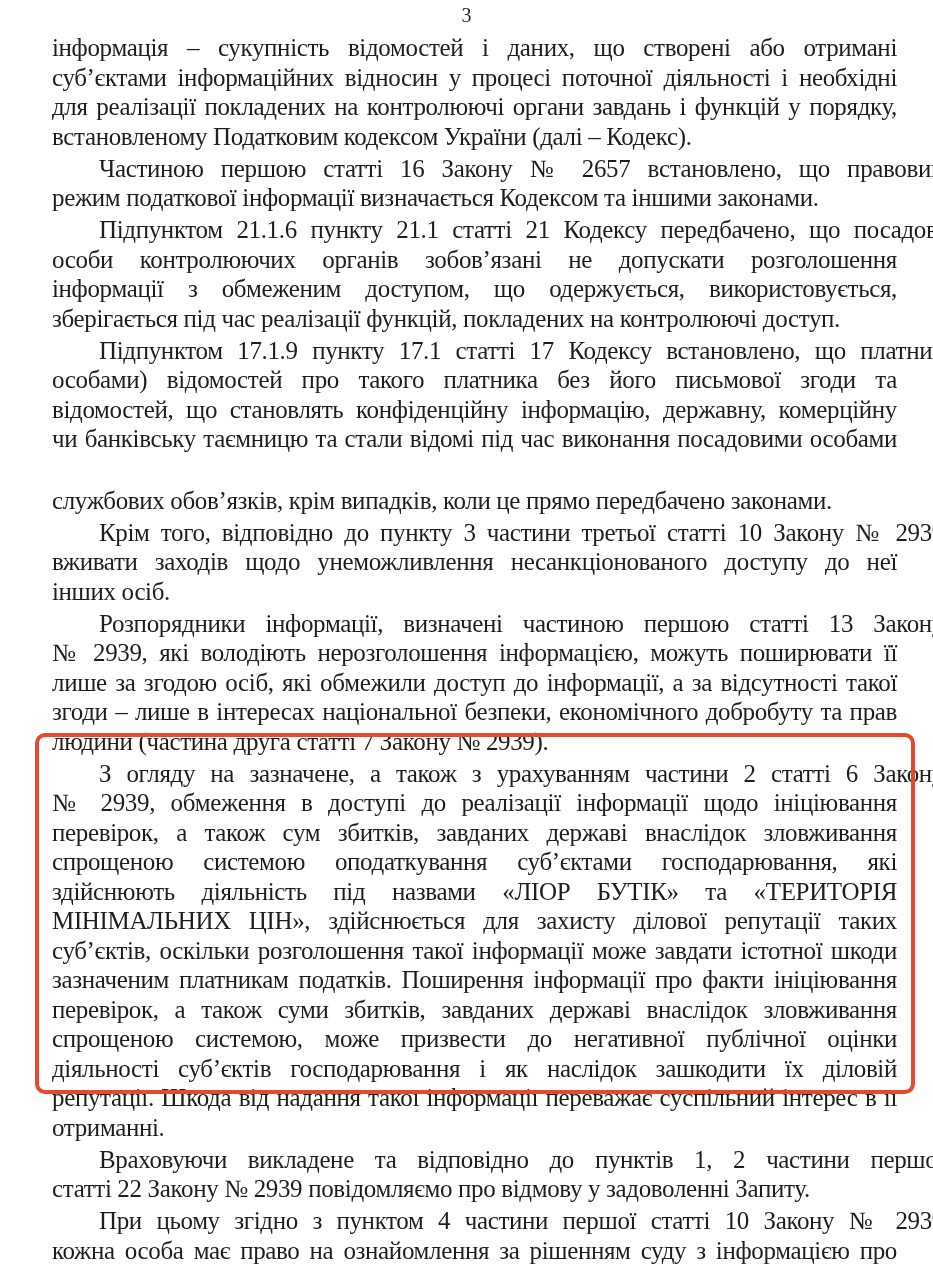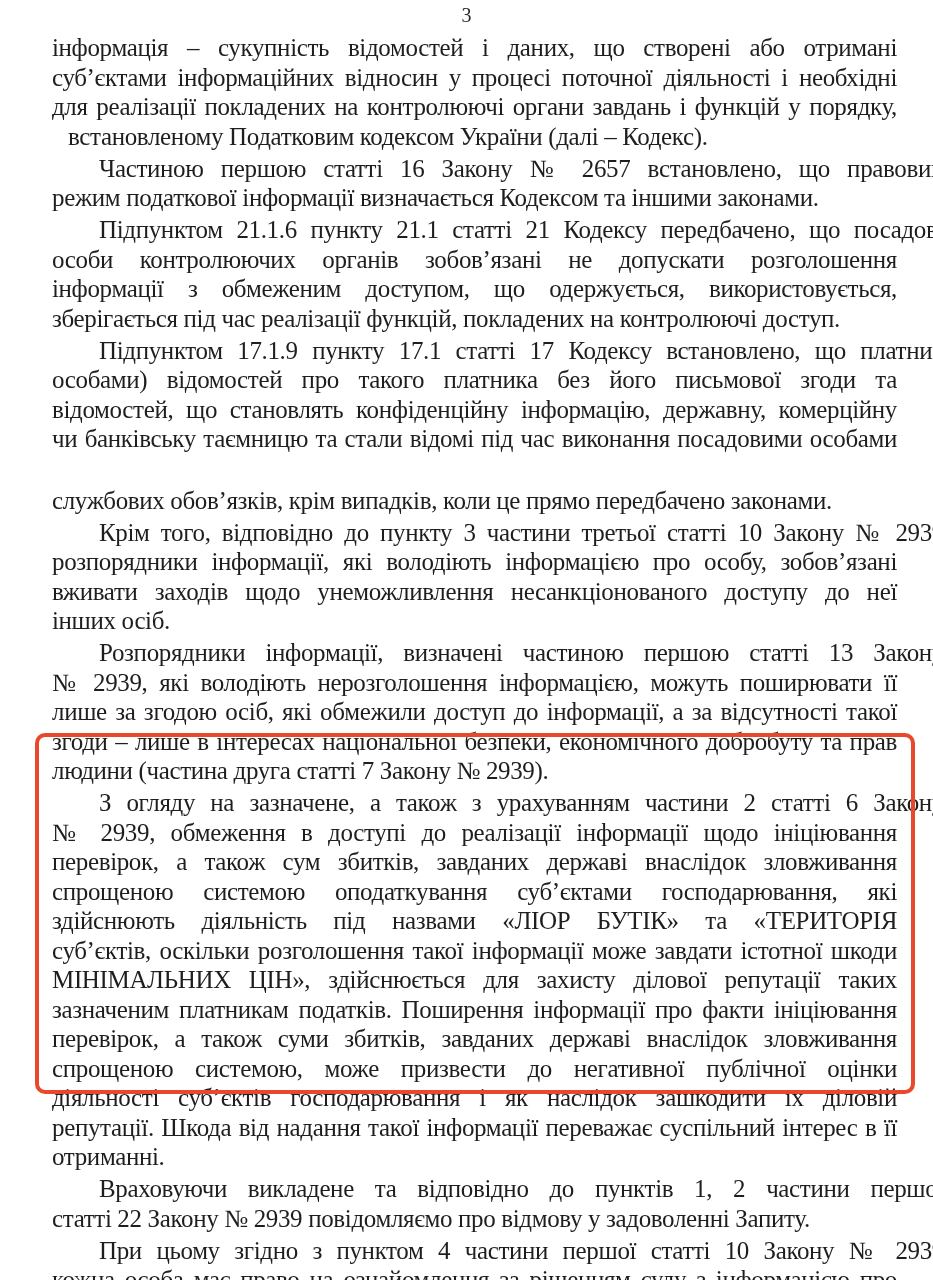--- a/index.html
+++ b/index.html
@@ -67,21 +67,21 @@
 <body>
 
 <div class="page-number">3</div>
 
 <div class="content">
 
   <div class="para">
     <span class="line" style="white-space: nowrap; display: block; width: 845px;">інформація – сукупність відомостей і даних, що створені або отримані</span>
     <span class="line" style="white-space: nowrap; display: block; width: 845px;">суб’єктами інформаційних відносин у процесі поточної діяльності і необхідні</span>
     <span class="line" style="white-space: nowrap; display: block; width: 845px;">для реалізації покладених на контролюючі органи завдань і функцій у порядку,</span>
-    <span class="line last" style="white-space: nowrap; display: block; width: 845px; margin-left: 16px;">встановленому Податковим кодексом України (далі – Кодекс).</span>
+    <span class="line last" style="white-space: nowrap; display: block; width: 845px;">встановленому Податковим кодексом України (далі – Кодекс).</span>
   </div>
 
   <div class="para">
     <span class="line indent" style="white-space: nowrap; display: block; width: 845px;">Частиною першою статті 16 Закону № 2657 встановлено, що правовий</span>
     <span class="line last" style="white-space: nowrap; display: block; width: 845px;">режим податкової інформації визначається Кодексом та іншими законами.</span>
   </div>
 
   <div class="para">
     <span class="line indent" style="white-space: nowrap; display: block; width: 845px;">Підпунктом 21.1.6 пункту 21.1 статті 21 Кодексу передбачено, що посадові</span>
     <span class="line" style="white-space: nowrap; display: block; width: 845px;">особи контролюючих органів зобов’язані не допускати розголошення</span>
@@ -92,41 +92,40 @@
   <div class="para">
     <span class="line indent" style="white-space: nowrap; display: block; width: 845px;">Підпунктом 17.1.9 пункту 17.1 статті 17 Кодексу встановлено, що платник</span>
     <span class="line" style="white-space: nowrap; display: block; width: 845px;">особами) відомостей про такого платника без його письмової згоди та</span>
     <span class="line" style="white-space: nowrap; display: block; width: 845px;">відомостей, що становлять конфіденційну інформацію, державну, комерційну</span>
     <span class="line" style="white-space: nowrap; display: block; width: 845px;">чи банківську таємницю та стали відомі під час виконання посадовими особами</span>
     <span class="line last" style="white-space: nowrap; display: block; width: 845px; margin-top: 32px;">службових обов’язків, крім випадків, коли це прямо передбачено законами.</span>
   </div>
 
   <div class="para">
     <span class="line indent" style="white-space: nowrap; display: block; width: 845px;">Крім того, відповідно до пункту 3 частини третьої статті 10 Закону № 2939</span>
-    <span class="line" style="white-space: nowrap; display: block; width: 845px;">розпорядники інформації, які володіють інформацією про особу, зобов’язані</span>
     <span class="line" style="white-space: nowrap; display: block; width: 845px;">вживати заходів щодо унеможливлення несанкціонованого доступу до неї</span>
     <span class="line last" style="white-space: nowrap; display: block; width: 845px;">інших осіб.</span>
   </div>
 
   <div class="para">
     <span class="line indent" style="white-space: nowrap; display: block; width: 845px;">Розпорядники інформації, визначені частиною першою статті 13 Закону</span>
     <span class="line" style="white-space: nowrap; display: block; width: 845px;">№ 2939, які володіють нерозголошення інформацією, можуть поширювати її</span>
     <span class="line" style="white-space: nowrap; display: block; width: 845px;">лише за згодою осіб, які обмежили доступ до інформації, а за відсутності такої</span>
     <span class="line" style="white-space: nowrap; display: block; width: 845px;">згоди – лише в інтересах національної безпеки, економічного добробуту та прав</span>
     <span class="line last" style="white-space: nowrap; display: block; width: 845px;">людини (частина друга статті 7 Закону № 2939).</span>
   </div>
 
   <div class="para">
     <span class="line indent" style="white-space: nowrap; display: block; width: 845px;">З огляду на зазначене, а також з урахуванням частини 2 статті 6 Закону</span>
     <span class="line" style="white-space: nowrap; display: block; width: 845px;">№ 2939, обмеження в доступі до реалізації інформації щодо ініціювання</span>
     <span class="line" style="white-space: nowrap; display: block; width: 845px;">перевірок, а також сум збитків, завданих державі внаслідок зловживання</span>
     <span class="line" style="white-space: nowrap; display: block; width: 845px;">спрощеною системою оподаткування суб’єктами господарювання, які</span>
     <span class="line" style="white-space: nowrap; display: block; width: 845px;">здійснюють діяльність під назвами «ЛІОР БУТІК» та «ТЕРИТОРІЯ</span>
+    <span class="line" style="white-space: nowrap; display: block; width: 845px;">МІНІМАЛЬНИХ ЦІН», здійснюється для захисту ділової репутації таких</span>
     <span class="line" style="white-space: nowrap; display: block; width: 845px;">суб’єктів, оскільки розголошення такої інформації може завдати істотної шкоди</span>
-    <span class="line" style="white-space: nowrap; display: block; width: 845px;">МІНІМАЛЬНИХ ЦІН», здійснюється для захисту ділової репутації таких</span>
     <span class="line" style="white-space: nowrap; display: block; width: 845px;">зазначеним платникам податків. Поширення інформації про факти ініціювання</span>
     <span class="line" style="white-space: nowrap; display: block; width: 845px;">перевірок, а також суми збитків, завданих державі внаслідок зловживання</span>
     <span class="line" style="white-space: nowrap; display: block; width: 845px;">спрощеною системою, може призвести до негативної публічної оцінки</span>
     <span class="line" style="white-space: nowrap; display: block; width: 845px;">діяльності суб’єктів господарювання і як наслідок зашкодити їх діловій</span>
     <span class="line" style="white-space: nowrap; display: block; width: 845px;">репутації. Шкода від надання такої інформації переважає суспільний інтерес в її</span>
     <span class="line last" style="white-space: nowrap; display: block; width: 845px;">отриманні.</span>
   </div>
 
   <div class="para">
     <span class="line indent" style="white-space: nowrap; display: block; width: 845px;">Враховуючи викладене та відповідно до пунктів 1, 2 частини першої</span>

